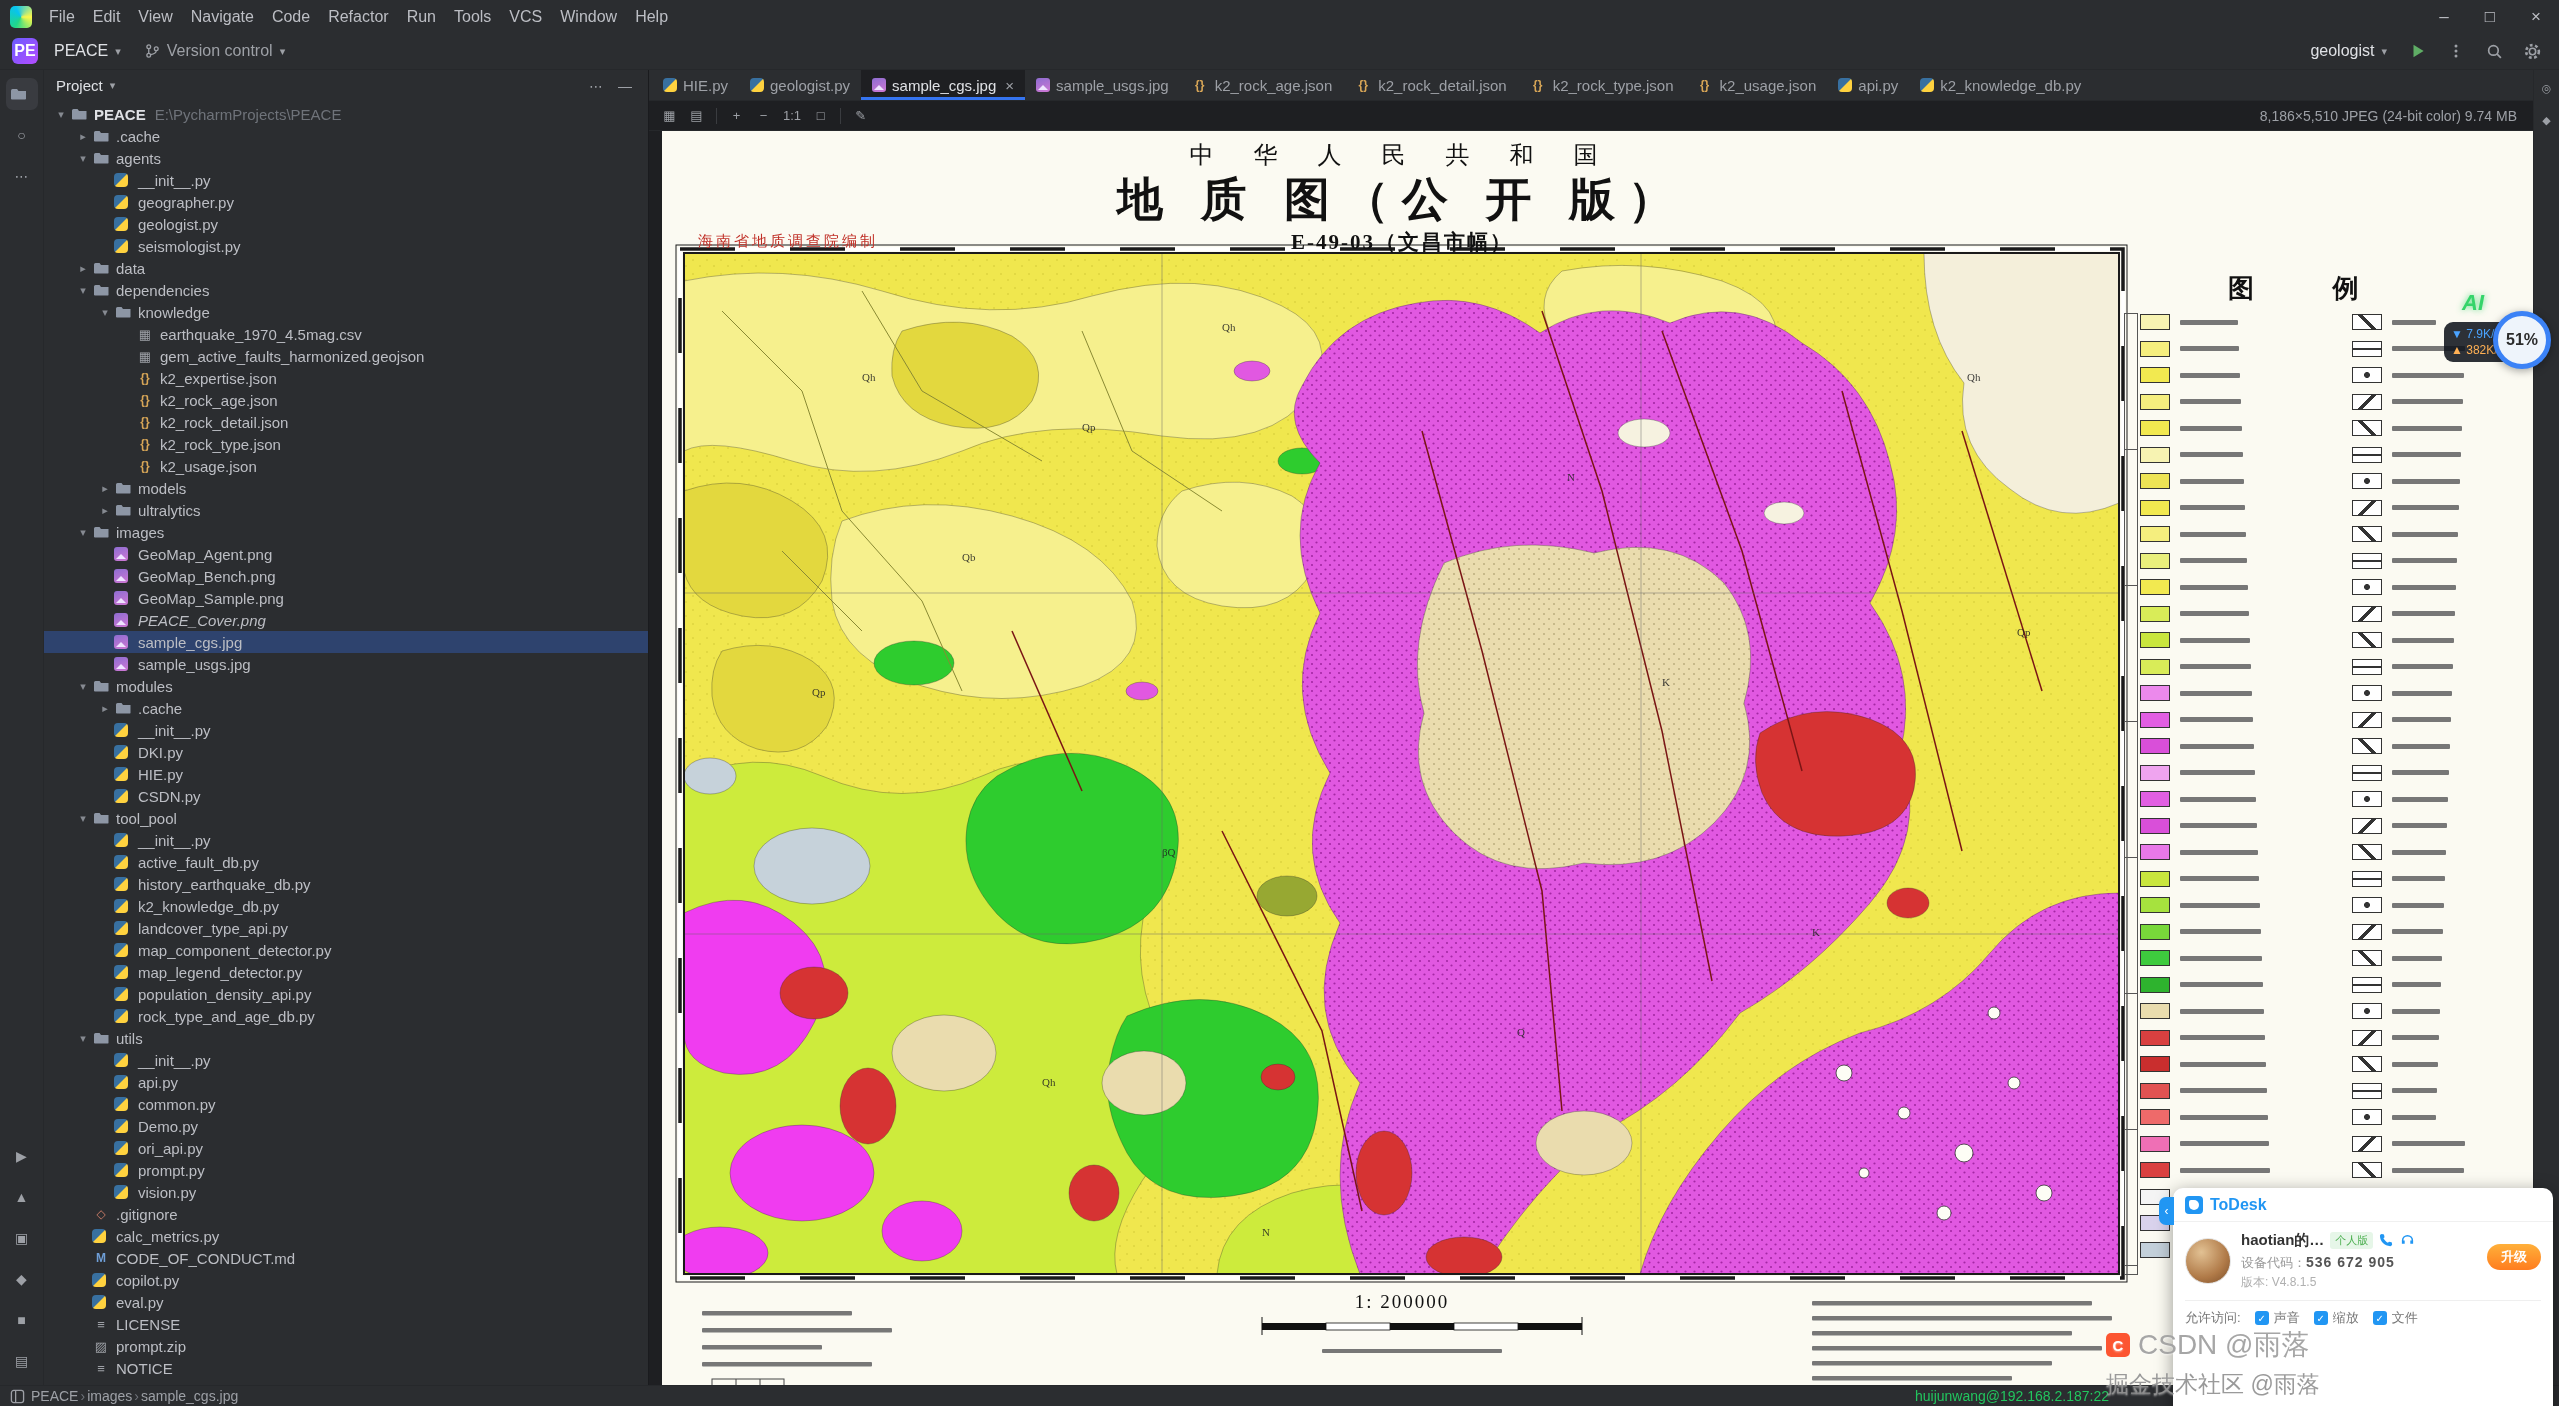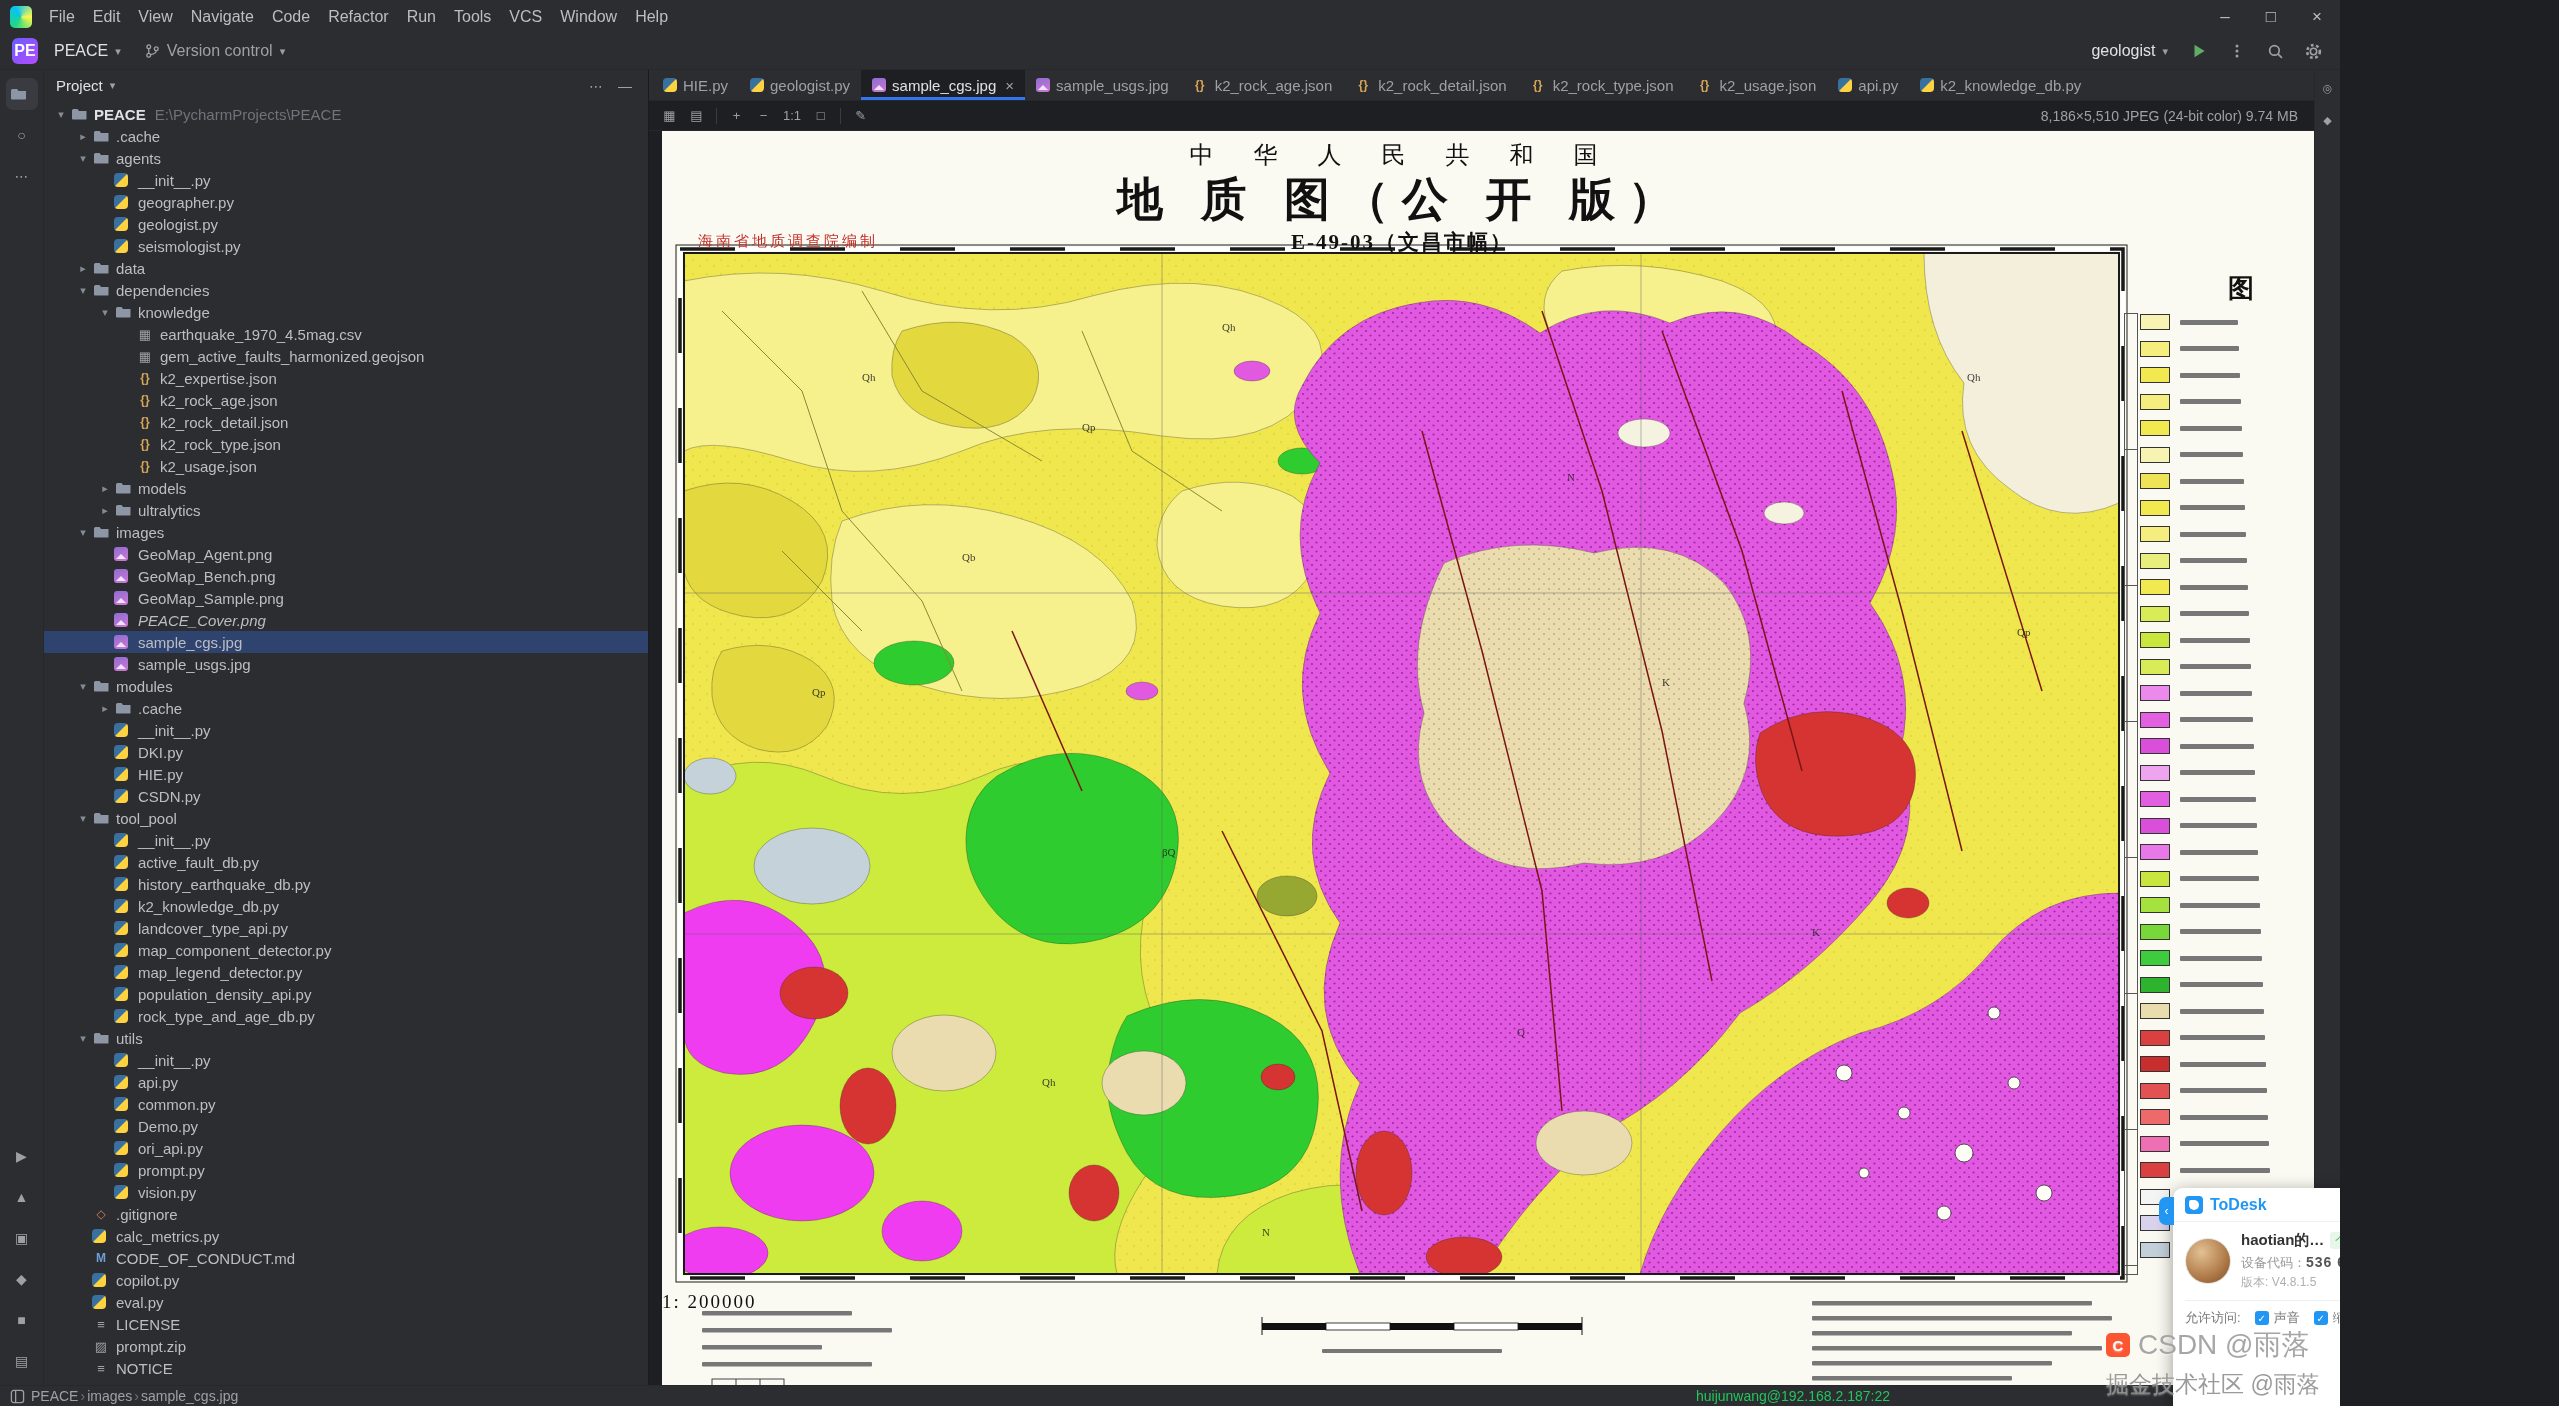--- a/index.html
+++ b/index.html
@@ -1,17 +1,17 @@
 <!DOCTYPE html>
 <html style="--bg: #2b2d30; --editorBg: #1e1f22; --accent: #3574f0; --runGreen: #5fad65; --selection: #2e436e; --text: #bcbec4; --dimText: #9da0a6; --pageBg: #fbfaf2; --mapYellow: #f0e74e; --mapPaleYellow: #f6f08d; --mapOlive: #e3d83e; --mapChartreuse: #cdeb3c; --mapGreen: #2ecc2e; --mapMagenta: #e158e1; --mapPink: #f03cf0; --mapTan: #eadcae; --mapRed: #d63333; --mapGrayBlue: #c6d2da; --mapOliveGreen: #97a832;"><head>
 <meta charset="utf-8">
 <style>
   *{box-sizing:border-box;margin:0;padding:0}
   html,body{width:2559px;height:1406px;overflow:hidden;background:#1e1f22}
-  #app{position:relative;width:2340px;height:1406px;overflow:hidden;background:var(--bg);
+  #app{position:relative;width:2559px;height:1406px;overflow:hidden;background:var(--bg);
        font-family:"Liberation Sans","DejaVu Sans",sans-serif;color:var(--text)}
   
   #menubar{display:flex;align-items:center;height:33px;background:var(--bg)}
   #logo{width:22px;height:22px;border-radius:5px;margin:0 8px 0 10px;flex:none;
         background:conic-gradient(from 210deg,#21d789,#07c3f2,#fcf84a,#21d789)}
   .menu-item{padding:0 9px;font-size:16px;color:var(--text);line-height:33px;border-radius:6px}
   #menubar .spacer{flex:1}
   .wbtn{width:46px;text-align:center;color:var(--text);font-size:17px;line-height:33px}
   
   #toolbar{height:37px;display:flex;align-items:center;background:var(--bg);
@@ -83,21 +83,21 @@
         color:#1a1a1a;font-family:"Liberation Serif","DejaVu Serif",serif;overflow:hidden}
   #map-svg{position:absolute;left:0;top:0}
   .t-country{position:absolute;top:8px;left:0;width:1480px;text-align:center;font-size:24px;
              letter-spacing:17px;color:#111}
   .t-main{position:absolute;top:38px;left:0;width:1480px;text-align:center;font-size:46px;
           font-weight:bold;letter-spacing:13px;color:#111}
   .t-sheet{position:absolute;top:97px;left:0;width:1480px;text-align:center;font-size:21px;
            font-weight:bold;letter-spacing:2px;color:#111}
   .t-agency{position:absolute;top:101px;left:36px;color:#c03028;font-size:15px;letter-spacing:3px;
             font-family:"Liberation Sans",sans-serif}
-  .scale-text{position:absolute;left:0;width:1480px;text-align:left;top:1160px;font-size:19px;
+  .scale-text{position:absolute;left:0;width:1480px;text-align:center;top:1160px;font-size:19px;
               letter-spacing:2px;color:#111}
   
   #legend{position:absolute;left:1478px;top:140px;width:392px;height:1010px}
   .lg-title{position:absolute;top:0;left:88px;font-size:26px;font-weight:bold;letter-spacing:36px;
             color:#111;white-space:nowrap}
   .strat-col{position:absolute;left:-16px;top:42px;width:14px;height:962px;border:1px solid #555;
       background:repeating-linear-gradient(#0000 0 135px,#555 135px 136px)}
   .lg-row{position:absolute;left:0;width:392px;height:18px;display:flex;align-items:center}
   .lg-chip{width:30px;height:16px;border:1px solid #333;flex:none}
   .lg-bar{height:5px;background:#777;border-radius:1px;margin-left:10px}

